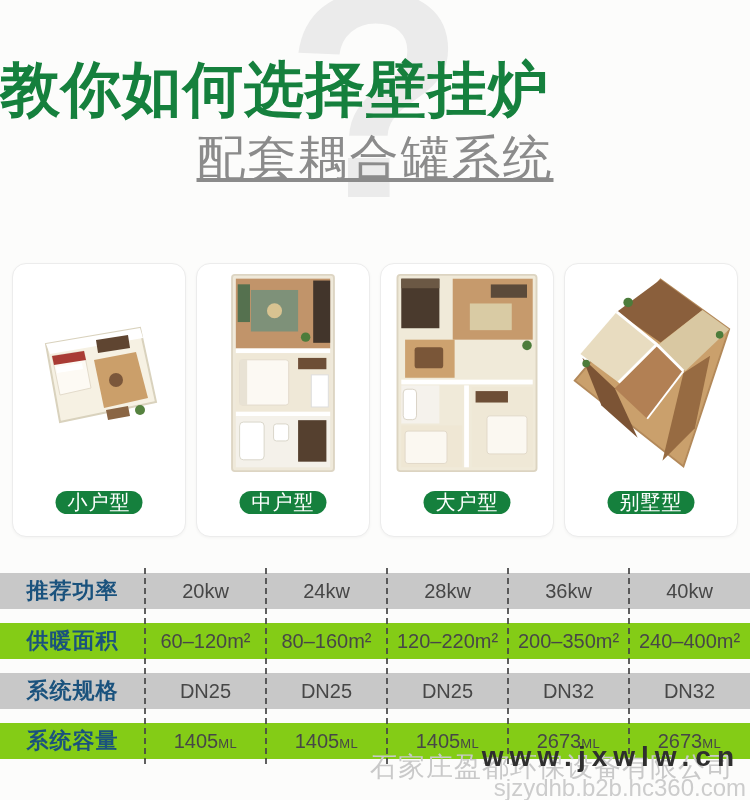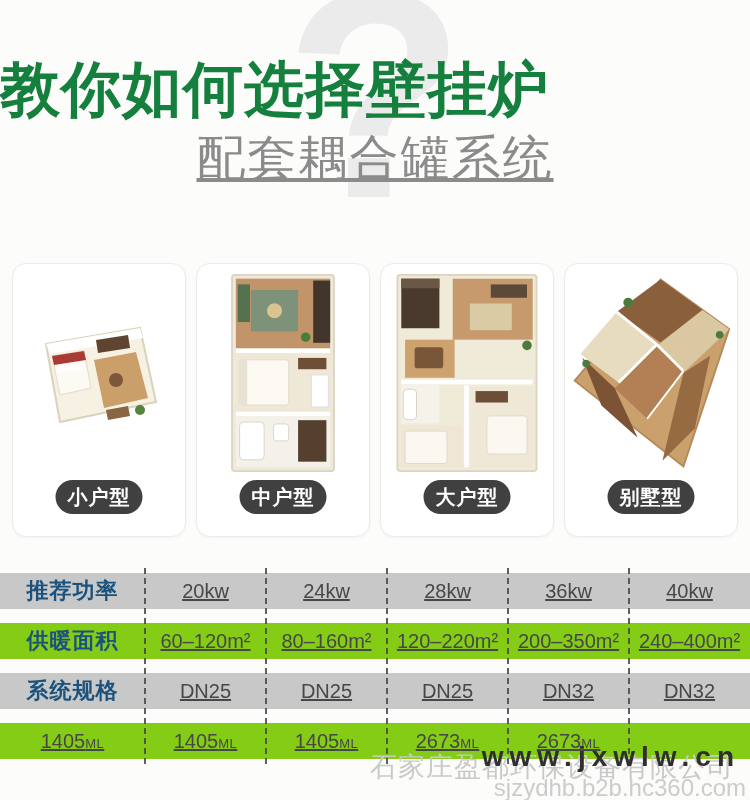--- a/index.html
+++ b/index.html
@@ -30,37 +30,37 @@
   .card{
     flex:1;position:relative;background:#ffffff;border:1px solid #ececec;
     border-radius:14px;box-shadow:0 1px 3px rgba(0,0,0,0.04);
   }
   .plan-wrap{
     position:absolute;top:8px;left:4px;right:4px;bottom:62px;
     display:flex;align-items:center;justify-content:center;overflow:hidden;
   }
   .pill{
     position:absolute;bottom:22px;left:50%;transform:translateX(-50%);
-    min-width:86px;height:34px;padding:0 12px;border-radius:17px;
-    background:#404040;color:#ffffff;font-size:20px;font-weight:bold;
+    min-width:86px;height:23px;padding:0 12px;border-radius:17px;
+    background:#15803d;color:#ffffff;font-size:20px;font-weight:normal;
     letter-spacing:1px;display:flex;align-items:center;justify-content:center;
     box-sizing:border-box;white-space:nowrap;
   }
   
   .spec{position:absolute;top:573px;left:0;width:750px;height:143px;z-index:1;}
   .srow{
     height:36px;margin-bottom:14px;
     display:grid;grid-template-columns:145px repeat(5,1fr);align-items:center;
   }
   .srow.dark{background:#c8c8c8;}
   .srow.light{background:#84cc16;}
   .row-label{
     text-align:center;font-size:22px;font-weight:bold;color:#1a527d;letter-spacing:1px;
   }
-  .cell{text-align:center;font-size:20px;color:#474747;text-decoration:underline;}
+  .cell{text-align:center;font-size:20px;color:#474747;}
   .cell .unit{font-size:13px;letter-spacing:0.5px;}
   .vline{
     position:absolute;top:-5px;height:196px;width:0;
     border-left:2px dashed #454545;opacity:0.85;
   }
   .vline.v1{left:144px;} .vline.v2{left:265px;} .vline.v3{left:386px;}
   .vline.v4{left:507px;} .vline.v5{left:628px;}
   
   .wm-site{
     position:absolute;top:741px;right:10px;z-index:6;
@@ -208,20 +208,21 @@
     <div class="srow dark">
       <div class="row-label">系统规格</div>
       <div class="cell">DN25</div>
       <div class="cell">DN25</div>
       <div class="cell">DN25</div>
       <div class="cell">DN32</div>
       <div class="cell">DN32</div>
     </div>
 
     <div class="srow light">
+      <div class="row-label">系统容量</div>
       <div class="cell"><span>1405</span><span class="unit">ML</span></div>
       <div class="cell"><span>1405</span><span class="unit">ML</span></div>
       <div class="cell"><span>1405</span><span class="unit">ML</span></div>
       <div class="cell"><span>2673</span><span class="unit">ML</span></div>
       <div class="cell"><span>2673</span><span class="unit">ML</span></div>
     </div>
   </div>
 
   <div class="wm-company">石家庄盈都环保设备有限公司</div>
   <div class="wm-site">www.jxwlw.cn</div>

